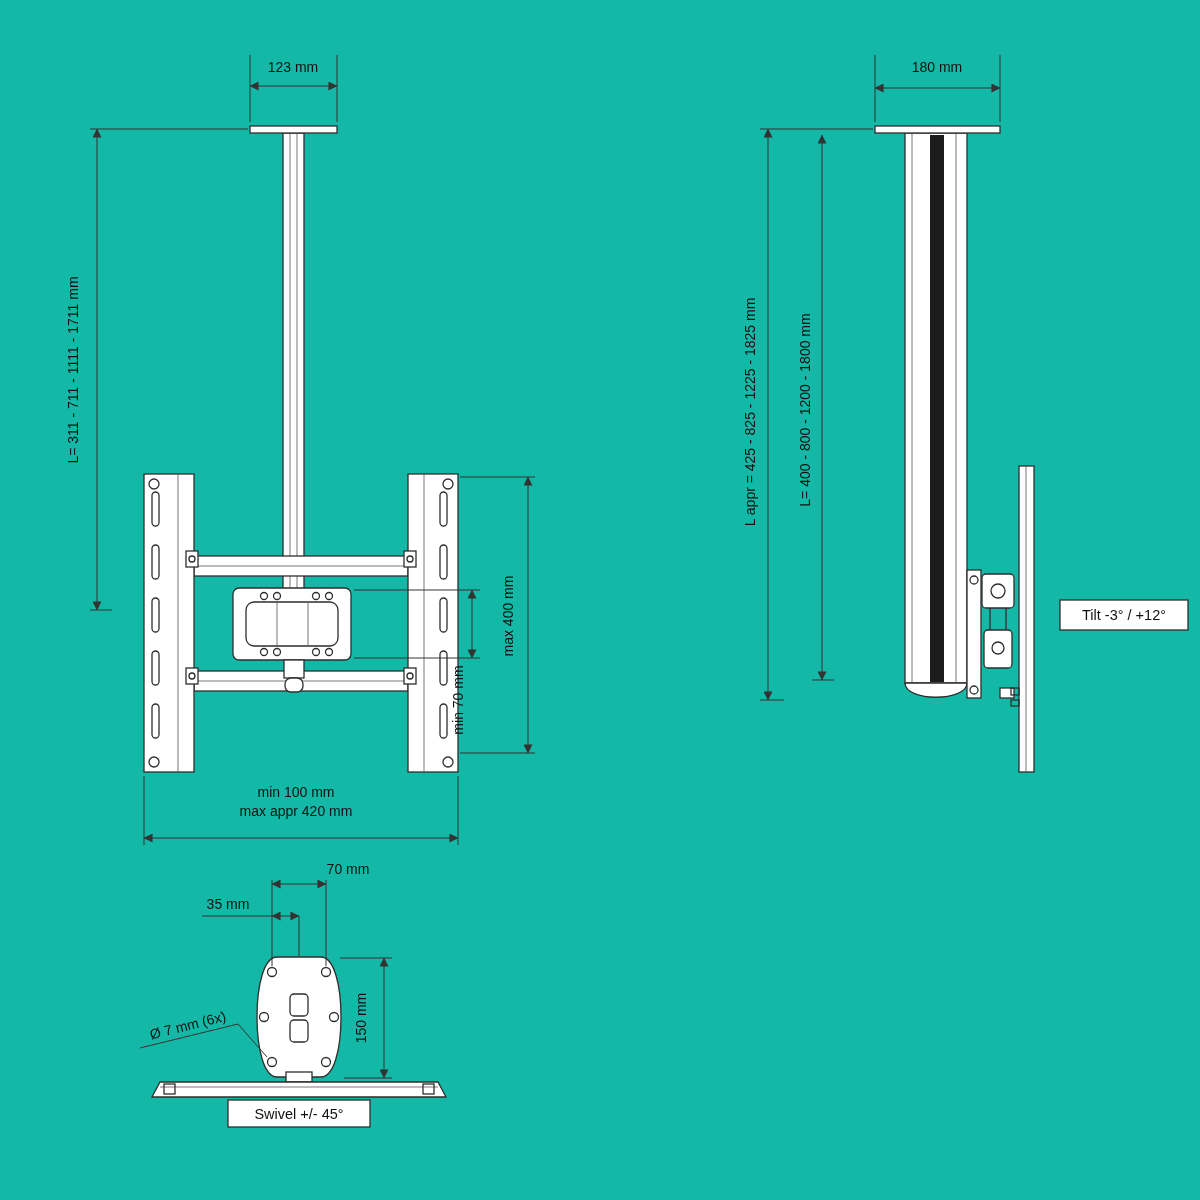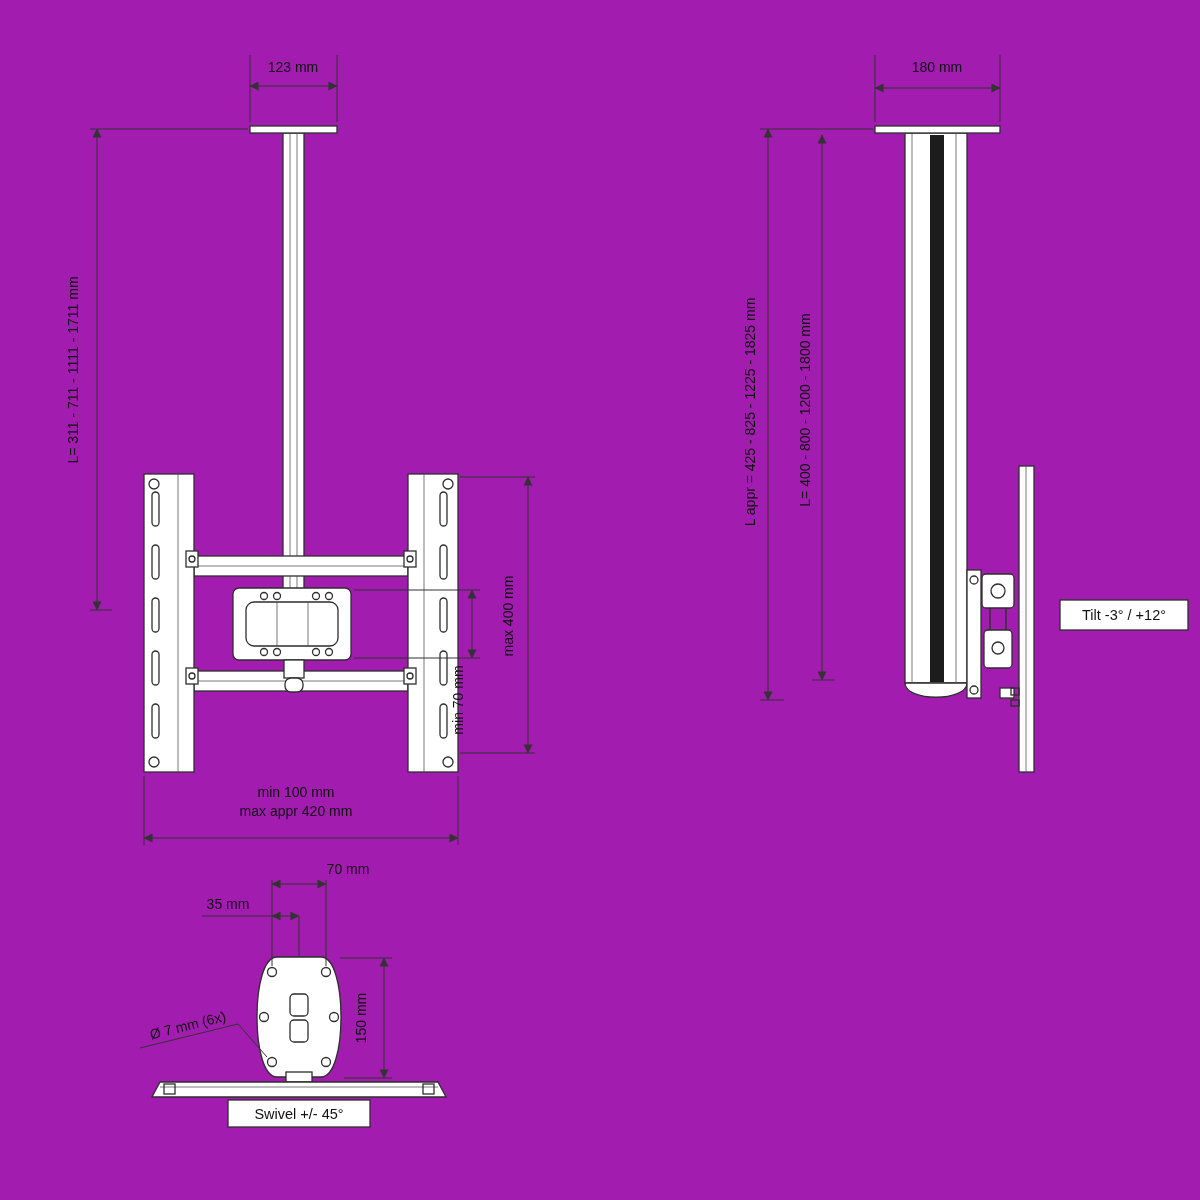--- a/index.html
+++ b/index.html
@@ -7,21 +7,21 @@
     padding: 0;
     background: #ffffff;
     width: 1200px;
     height: 1200px;
     font-family: "Liberation Sans", sans-serif;
   }
   #stage {
     position: relative;
     width: 1200px;
     height: 1200px;
-    background: #a21caf;
+    background: #14b8a6;
     overflow: hidden;
   }
   svg { display: block; }
   .ln   { stroke: #2e2e2e; stroke-width: 1.3; fill: none; }
   .fw   { fill: #ffffff; }
   .fdk  { fill: #1c1c1c; stroke: none; }
   .dim  { stroke: #333333; stroke-width: 1; fill: none; }
   .thin { stroke: #555555; stroke-width: 0.8; fill: none; }
   .dim-label {
     font-family: "Liberation Sans", sans-serif;

